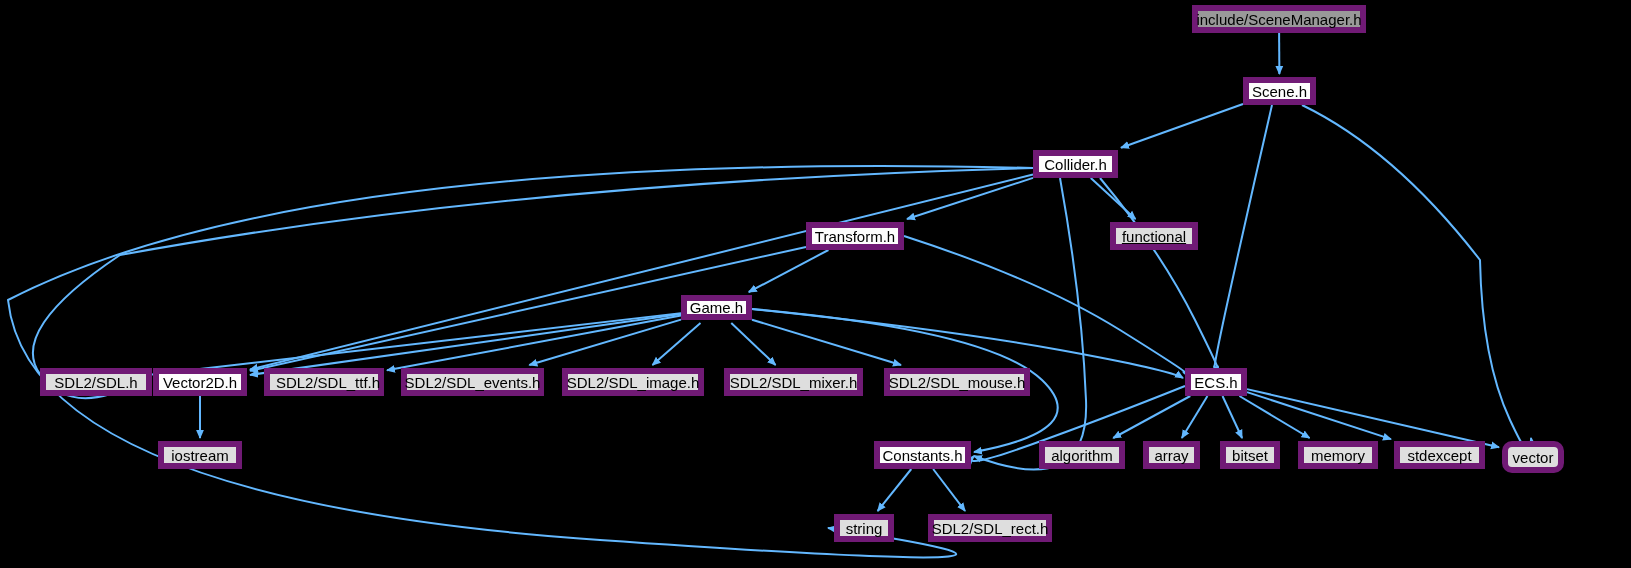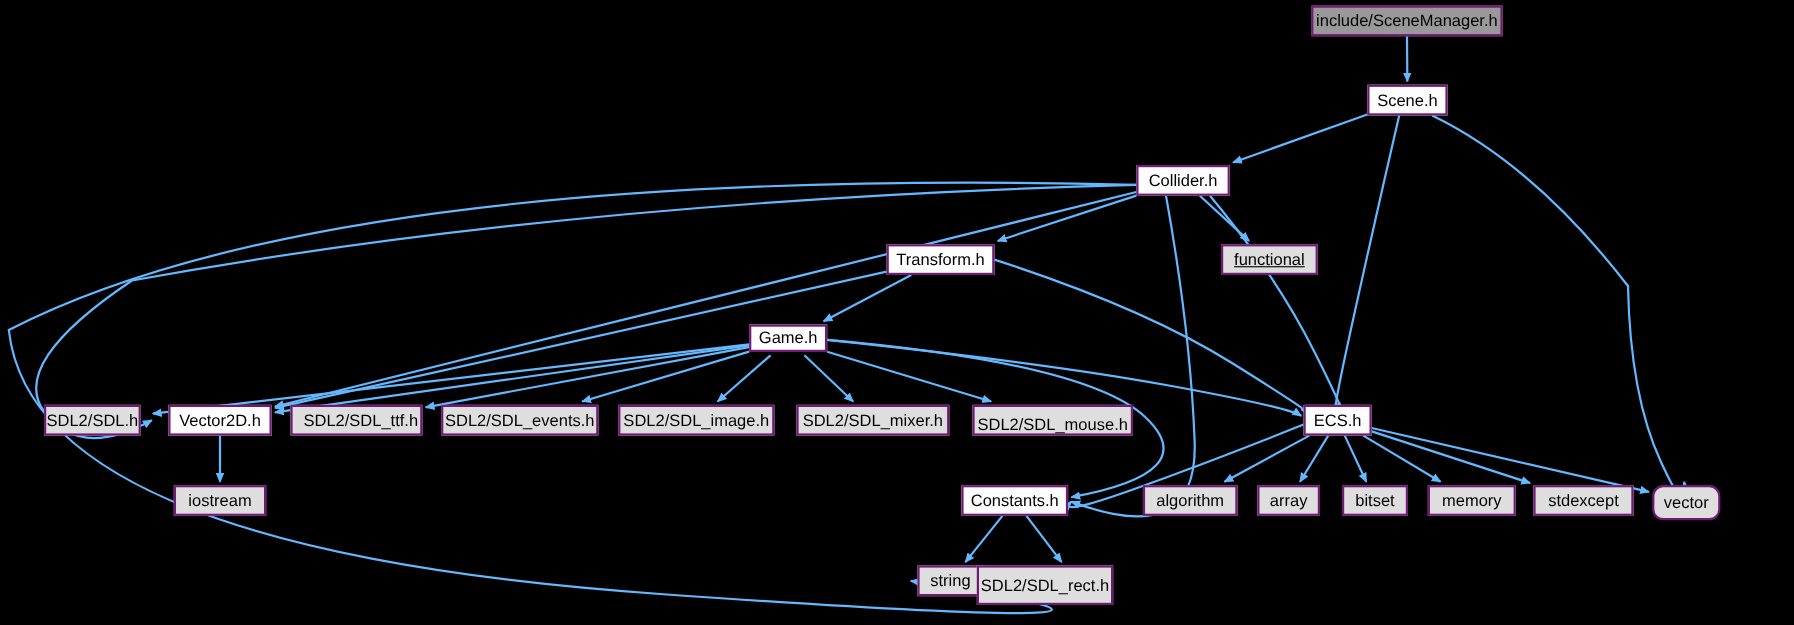--- a/index.html
+++ b/index.html
@@ -1,20 +1,20 @@
 <!DOCTYPE html>
 <html><head>
 <meta charset="utf-8">
 <style>
   html,body{margin:0;padding:0;background:#000;}
   #stage{position:relative;width:1631px;height:568px;background:#000;overflow:hidden;
          font-family:"Liberation Sans","DejaVu Sans",sans-serif;}
   #edges{position:absolute;left:0;top:0;width:1631px;height:568px;}
   .node{position:absolute;box-sizing:border-box;display:flex;align-items:center;
-        justify-content:center;border:2px solid #701a75;white-space:nowrap;
+        justify-content:center;border:6px solid #701a75;white-space:nowrap;
         font-size:15px;color:#000;line-height:1;}
   .node.leaf{background:#dedede;}
   .node.hdr{background:#fdfdfd;}
   .node.root{background:#999999;}
 </style>
 </head>
 <body>
 
 <div id="stage">
   <svg id="edges" viewBox="0 0 1631 568" xmlns="http://www.w3.org/2000/svg">
@@ -71,21 +71,21 @@
       </div>
       <div class="node hdr" style="left: 806px; top: 222px; width: 98px; height: 28px;">
         <span>Transform.h</span>
       </div>
       <div class="node leaf" style="left: 1110px; top: 222px; width: 88px; height: 28px; text-decoration: underline;">
         <span>functional</span>
       </div>
       <div class="node hdr" style="left: 681px; top: 295px; width: 71px; height: 25px;">
         <span>Game.h</span>
       </div>
-      <div class="node leaf" style="left: 40px; top: 368px; width: 88px; height: 28px;">
+      <div class="node leaf" style="left: 40px; top: 368px; width: 112px; height: 28px;">
         <span>SDL2/SDL.h</span>
       </div>
       <div class="node hdr" style="left: 153px; top: 368px; width: 94px; height: 28px;">
         <span>Vector2D.h</span>
       </div>
       <div class="node leaf" style="left: 264px; top: 368px; width: 120px; height: 28px; padding-left: 8px;">
         <span>SDL2/SDL_ttf.h</span>
       </div>
       <div class="node leaf" style="left: 401px; top: 368px; width: 143px; height: 28px;">
         <span>SDL2/SDL_events.h</span>
@@ -122,17 +122,17 @@
       </div>
       <div class="node leaf" style="left: 1394px; top: 441px; width: 91px; height: 28px;">
         <span>stdexcept</span>
       </div>
       <div class="node leaf" style="left: 1502px; top: 441px; width: 62px; height: 32px; border-radius: 10px;">
         <span>vector</span>
       </div>
       <div class="node leaf" style="left: 834px; top: 514px; width: 60px; height: 28px;">
         <span>string</span>
       </div>
-      <div class="node leaf" style="left: 888px; top: 514px; width: 124px; height: 36px;">
+      <div class="node leaf" style="left: 928px; top: 514px; width: 124px; height: 28px;">
         <span>SDL2/SDL_rect.h</span>
       </div>
     </div>
 </div>
 
 </body></html>

